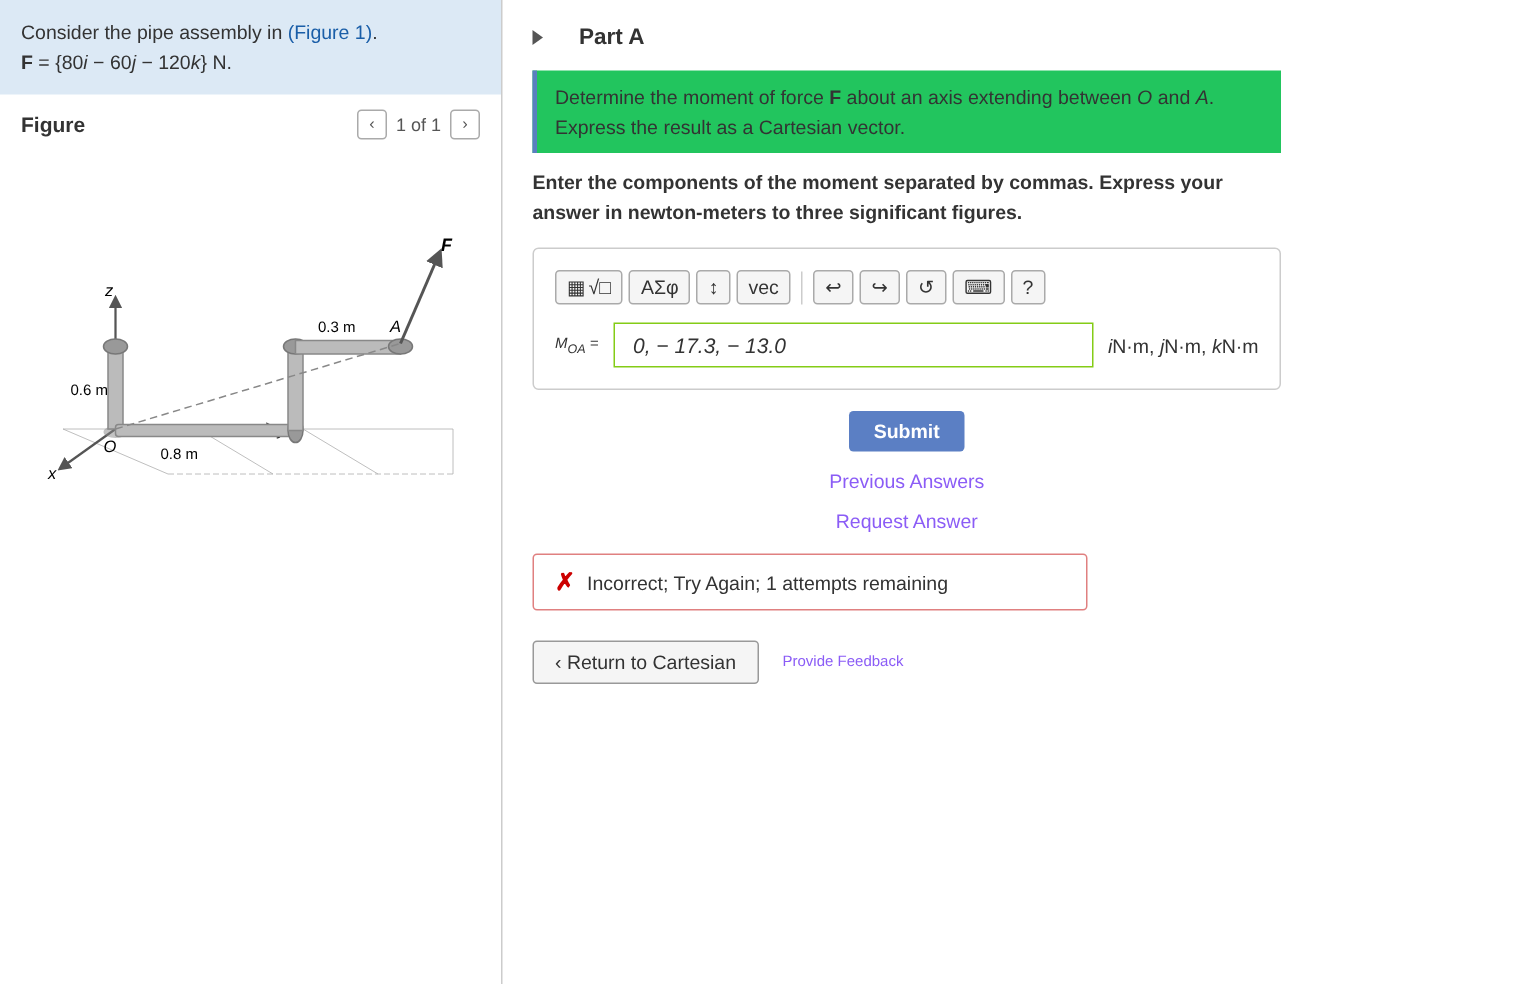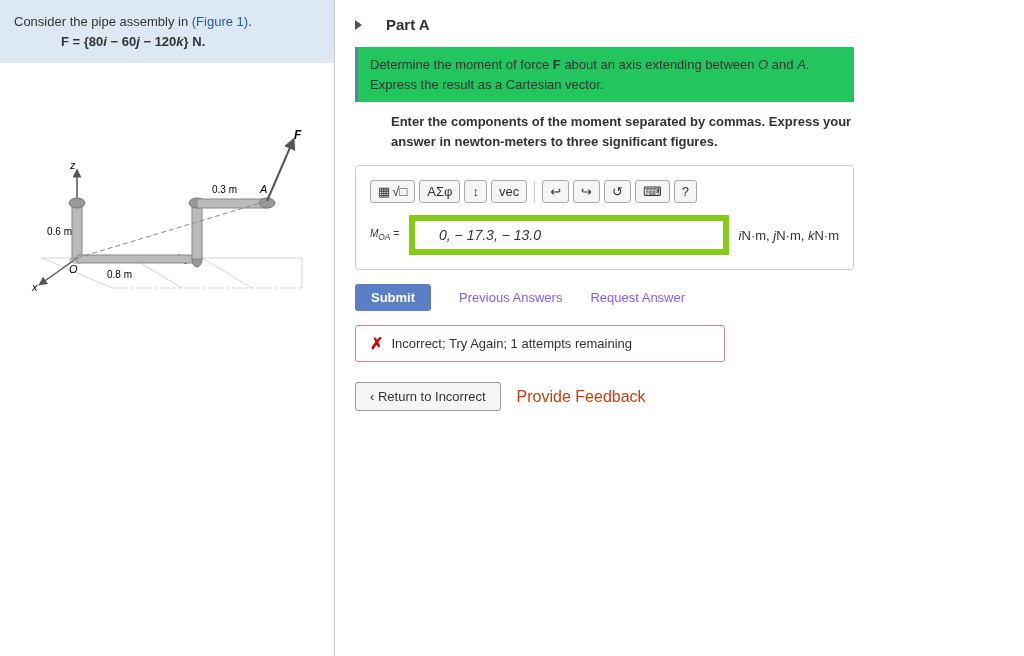--- a/index.html
+++ b/index.html
@@ -14,21 +14,21 @@
       border-right: 1px solid #ccc;
       display: flex;
       flex-direction: column;
     }
     .problem-statement {
       background: #dce9f5;
       padding: 12px 14px;
       font-size: 13px;
       line-height: 1.5;
     }
-    .problem-statement .bold { font-weight: bold; margin-left: 47px; }
+    .problem-statement .bold { font-weight: normal; }
 
     .figure-area {
       flex: 1;
       padding: 10px 14px;
     }
     .figure-header {
       display: flex;
       align-items: center;
       justify-content: space-between;
       margin-bottom: 8px;
@@ -91,21 +91,20 @@
       font-size: 13px;
       line-height: 1.5;
       border-left: 3px solid #5a7fc0;
     }
 
     .instruction-text {
       font-size: 13px;
       font-weight: bold;
       margin-bottom: 14px;
       line-height: 1.5;
-      margin-left: 36px;
     }
 
     .answer-box {
       border: 1px solid #ccc;
       border-radius: 4px;
       padding: 14px;
       margin-bottom: 14px;
       background: #fff;
     }
 
@@ -134,37 +133,38 @@
       align-items: center;
       gap: 10px;
     }
     .moa-label {
       font-size: 10px;
       font-style: italic;
       white-space: nowrap;
     }
     .answer-input {
       flex: 1;
-      border: 6px solid #84cc16;
-      padding: 6px 24px;
+      border: 1px solid #84cc16;
+      padding: 6px 12px;
       font-size: 14px;
       color: #333;
       font-style: italic;
     }
     .units-label {
       font-size: 13px;
       white-space: nowrap;
       color: #333;
     }
 
     .action-row {
       display: flex;
       align-items: center;
-      gap: 28px;
+      gap: 12px;
       margin-bottom: 14px;
+      flex-direction: column;
     }
     .submit-btn {
       background: #5b7fc4;
       color: #fff;
       border: none;
       border-radius: 3px;
       padding: 6px 16px;
       cursor: pointer;
       font-size: 13px;
       font-weight: bold;
@@ -207,43 +207,51 @@
       background: #f5f5f5;
       border-radius: 3px;
       padding: 6px 14px;
       cursor: pointer;
       font-size: 13px;
       color: #333;
     }
     .feedback-link {
       background: none;
       border: none;
-      color: #c2410c;
-      cursor: pointer;
-      font-size: 16px;
+      color: #8b5cf6;
+      cursor: pointer;
+      font-size: 10px;
       text-decoration: none;
     }
   </style>
 </head>
 <body>
 
 <div class="layout">
 
   <div class="left-panel">
     <div class="problem-statement">
       <span>
         Consider the pipe assembly in <a style="color:#1a5ea8;cursor:pointer;">(Figure 1)</a>.
       </span>
       <br>
       <span class="bold">
         <b>F</b> = {80<i>i</i> − 60<i>j</i> − 120<i>k</i>} N.
       </span>
     </div>
 
     <div class="figure-area">
+      <div class="figure-header">
+        <span class="figure-title">Figure</span>
+        <div class="figure-nav">
+          <button class="nav-btn">‹</button>
+          <span>1 of 1</span>
+          <button class="nav-btn">›</button>
+        </div>
+      </div>
       <div class="figure-image">
         
         <svg width="290" height="230" viewBox="0 0 290 230">
 
           <line x1="20" y1="185" x2="280" y2="185" stroke="#aaa" stroke-width="0.5"></line>
           <line x1="20" y1="185" x2="90" y2="215" stroke="#aaa" stroke-width="0.5"></line>
           <line x1="90" y1="215" x2="280" y2="215" stroke="#aaa" stroke-width="0.5" stroke-dasharray="4,2"></line>
           <line x1="280" y1="185" x2="280" y2="215" stroke="#aaa" stroke-width="0.5"></line>
 
           <line x1="110" y1="185" x2="160" y2="215" stroke="#aaa" stroke-width="0.5"></line>
@@ -366,17 +374,17 @@
       <a class="link-btn">Previous Answers</a>
       <a class="link-btn">Request Answer</a>
     </div>
 
     <div class="error-box">
       <span class="error-icon">✗</span>
       <span>Incorrect; Try Again; 1 attempts remaining</span>
     </div>
 
     <div class="bottom-links">
-      <button class="return-btn">‹ Return to Incorrect</button>
+      <button class="return-btn">‹ Return to Cartesian</button>
       <a class="feedback-link">Provide Feedback</a>
     </div>
   </div>
 </div>
 
 </body></html>

